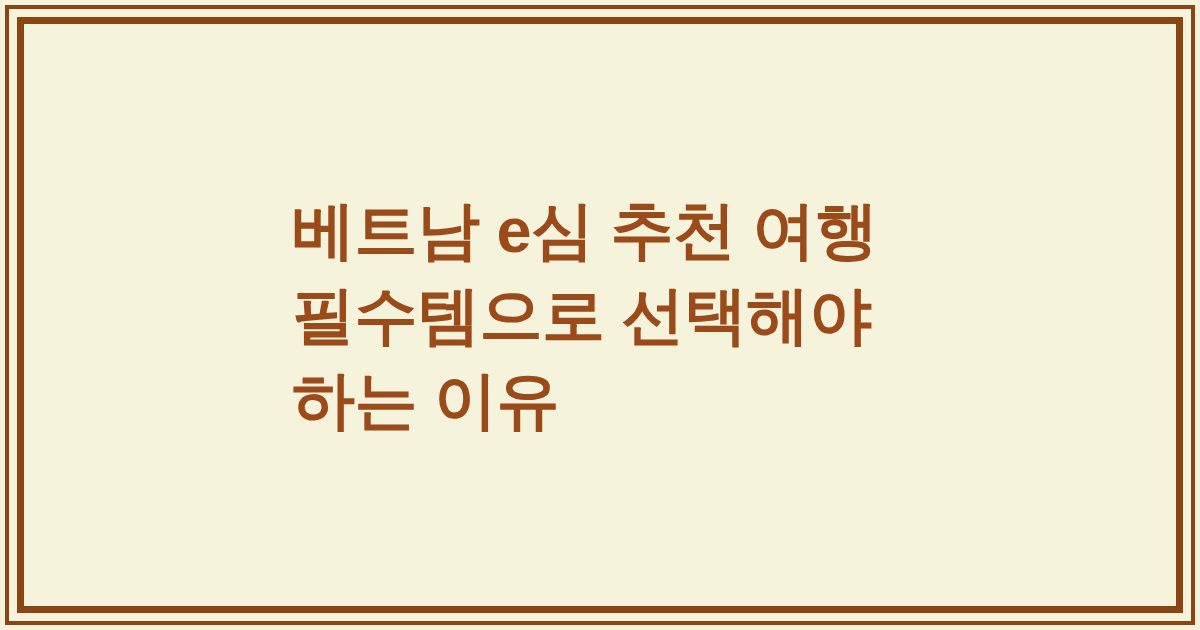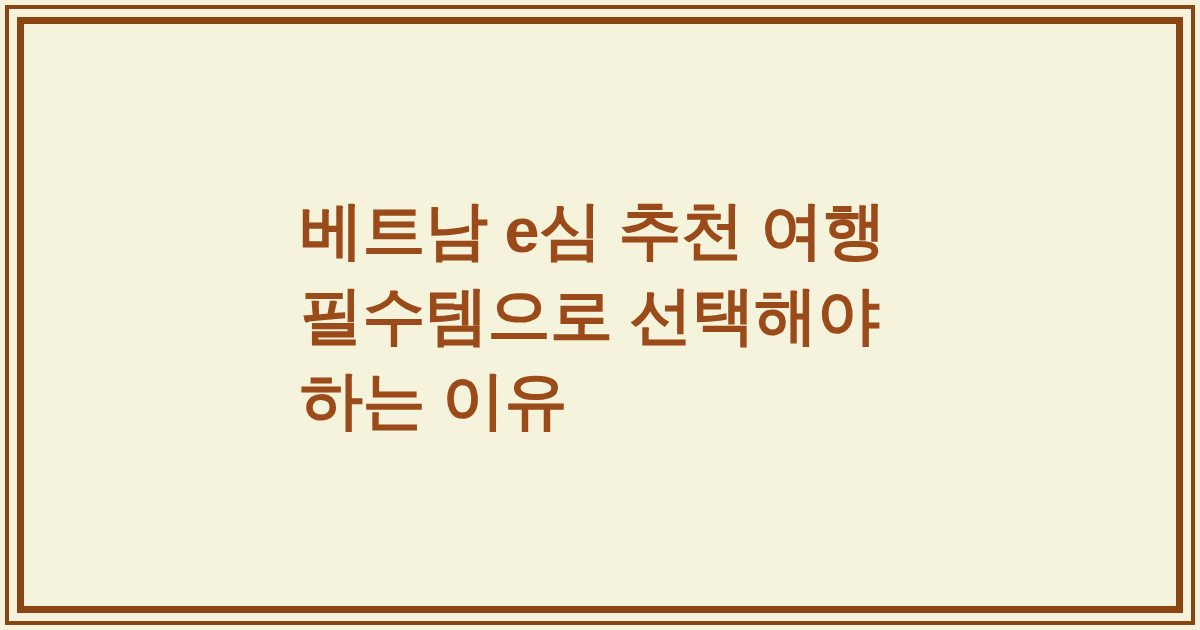--- a/index.html
+++ b/index.html
@@ -56,21 +56,21 @@
     height: 630px;
     box-sizing: border-box;
     display: flex;
     flex-direction: column;
     justify-content: center;
     align-items: flex-start;
     padding: 0 240px 0 284px;
   }
 
   .title {
-    margin: 16px;
+    margin: 8px;
     color: #9b4a1a;
     font-family: "Liberation Sans", "DejaVu Sans", sans-serif;
     font-size: 63px;
     font-weight: 700;
     line-height: 85px;
     letter-spacing: -0.5px;
     text-align: left;
     word-break: keep-all;
     white-space: pre-wrap;
   }

